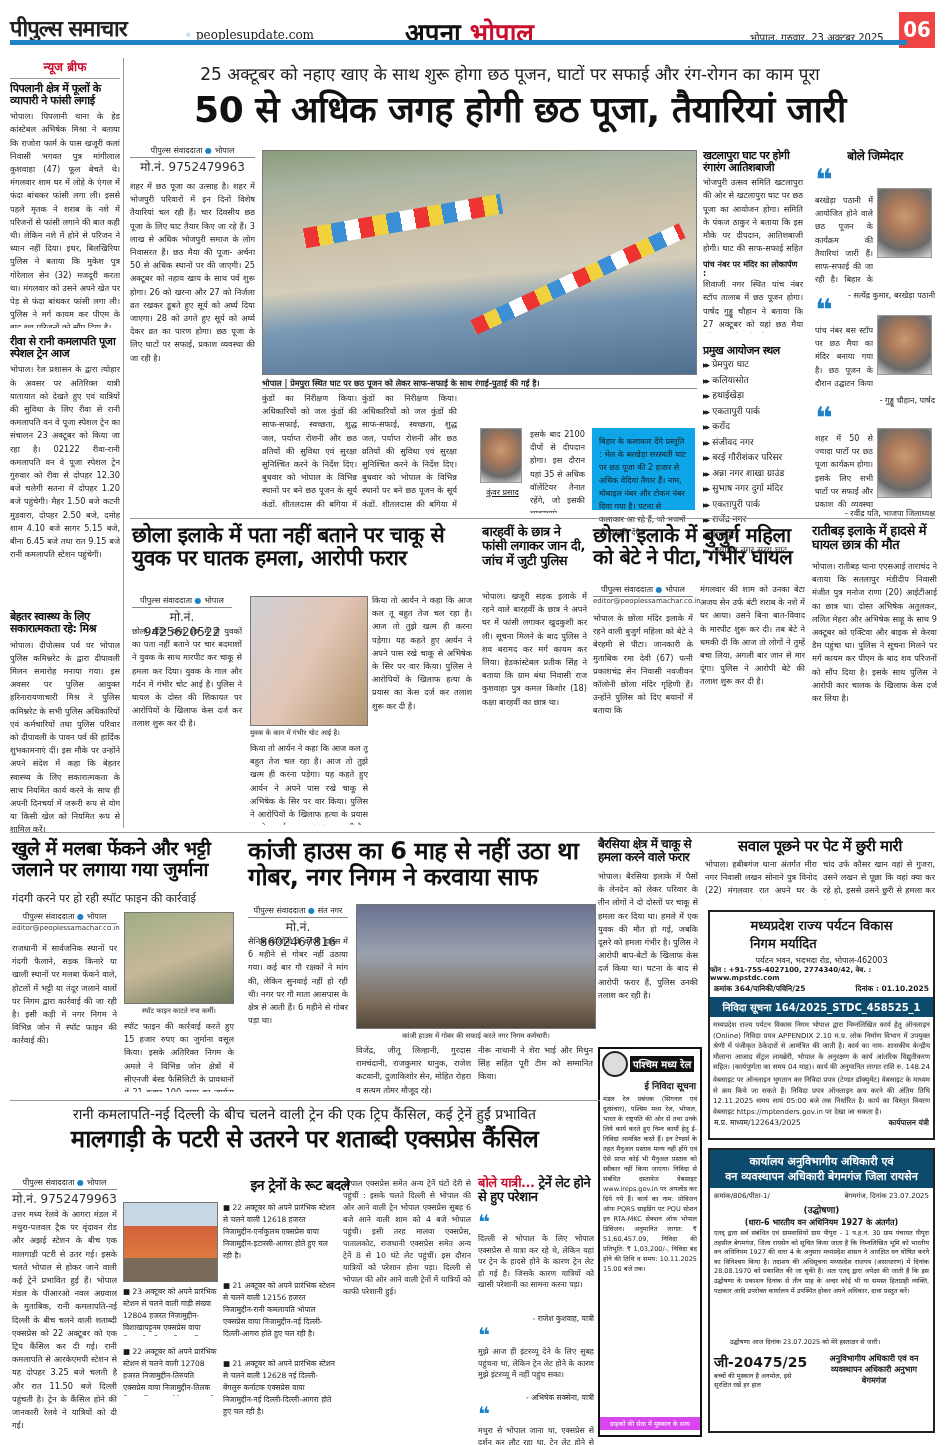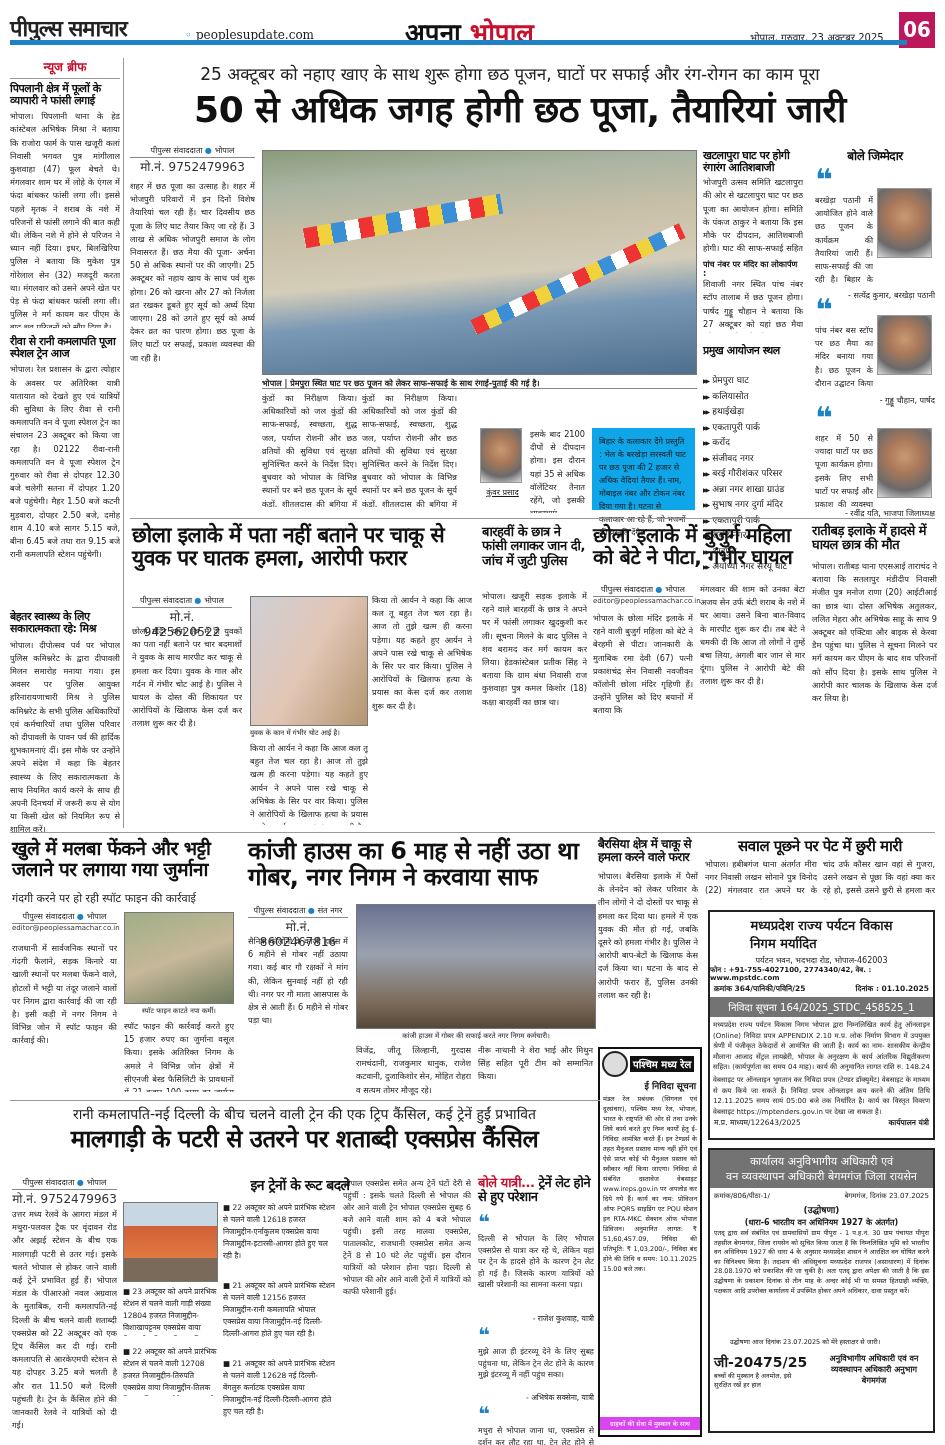--- a/index.html
+++ b/index.html
@@ -4,33 +4,33 @@
 <style>
 *{box-sizing:border-box;margin:0;padding:0}
 body{width:945px;height:1445px;background:#fff;font-family:"DejaVu Sans",sans-serif;color:#1a1a1a;position:relative;overflow:hidden}
 .abs{position:absolute}
 .masthead{left:10px;top:8px;width:925px;height:38px}
 .logo{left:0;top:4px;font-size:22px;font-weight:bold;color:#222;letter-spacing:-1px}
 .site{left:175px;top:20px;font-size:12px;font-family:"DejaVu Serif",serif}
 .section-title{left:395px;top:6px;font-size:26px;font-weight:bold;color:#111}
 .section-title .red{color:#c8102e}
 .dateline{left:740px;top:22px;font-size:10px}
-.pageno{right:0;top:4px;width:36px;height:36px;background:#be185d;color:#fff;font-size:22px;font-weight:bold;text-align:center;line-height:36px;font-family:"DejaVu Sans Condensed","DejaVu Sans",sans-serif}
+.pageno{right:0;top:4px;width:36px;height:36px;background:#ef4444;color:#fff;font-size:22px;font-weight:bold;text-align:center;line-height:36px;font-family:"DejaVu Sans Condensed","DejaVu Sans",sans-serif}
 .bluebar{left:10px;top:40px;width:897px;height:5px;background:#1e82c4}
 .col-text{font-size:8.2px;line-height:13.2px;text-align:justify;color:#222;overflow:hidden}
 .hl{font-weight:bold;color:#111;line-height:1.1;letter-spacing:-0.5px}
 .byline{font-size:8px;text-align:center;border-bottom:1px solid #888;padding-bottom:2px}
 .byline .b{color:#1e82c4}
 .mob{font-size:12px;text-align:center;color:#333}
 .photo{background:linear-gradient(160deg,#7a8a78,#b7b09a 40%,#8fa4b8 70%,#5d7896);border:1px solid #777}
 .caption{font-size:8px;font-weight:bold;color:#222;border-bottom:1px solid #888}
 .quote-mark{color:#1e82c4;font-size:30px;font-weight:bold;line-height:20px}
 .face{background:radial-gradient(circle at 50% 40%,#c89a72 0,#a9785a 35%,#6a6a6a 70%,#ddd 100%);border:1px solid #999}
 .ad{border:2px solid #222;background:#fff}
-.blackhead{background:#737373;color:#fff;text-align:center;font-weight:normal}
+.blackhead{background:#0c4a6e;color:#fff;text-align:center;font-weight:bold}
 .vline{width:1px;background:#999}
 .hline{height:1px;background:#999}
 .list-item{font-size:9px;line-height:14.5px}
 .list-item:before{content:"\25B6\25B6 ";font-size:6px;letter-spacing:-2px;margin-right:4px}
 </style>
 </head>
 <body>
 
 <div class="abs masthead">
   <div class="abs logo">पीपुल्स समाचार</div>
@@ -73,21 +73,21 @@
 <div class="abs" style="left:592px;top:428px;width:103px;height:82px;background:#0ea5e9;padding:7px;font-size:8px;line-height:13px">बिहार के कलाकार देंगे प्रस्तुति : भेल के बरखेड़ा सरस्वती घाट पर छठ पूजा की 2 हजार से अधिक वेदियां तैयार हैं। नाम, मोबाइल नंबर और टोकन नंबर दिया गया है। पटना से कलाकार आ रहे हैं, जो भजनों की प्रस्तुति देंगे।</div>
 
 <div class="abs" style="left:703px;top:150px;width:100px">
   <div class="hl" style="font-size:11px">खटलापुरा घाट पर होगी रंगारंग आतिशबाजी</div>
   <div class="col-text" style="height:80px;margin-top:2px">भोजपुरी उत्सव समिति खटलापुरा की ओर से खटलापुरा घाट पर छठ पूजा का आयोजन होगा। समिति के पंकज ठाकुर ने बताया कि इस मौके पर दीपदान, आतिशबाजी होगी। घाट की साफ-सफाई सहित सभी जरूरी तैयारियां की जा रही हैं।</div>
   <div style="font-size:8px;font-weight:bold;margin-top:2px">पांच नंबर पर मंदिर का लोकार्पण :</div>
   <div class="col-text" style="height:55px">शिवाजी नगर स्थित पांच नंबर स्टॉप तालाब में छठ पूजन होगा। पार्षद गुड्डू चौहान ने बताया कि 27 अक्टूबर को यहां छठ मैया मंदिर का लोकार्पण किया जाएगा।</div>
 </div>
 
 <div class="abs" style="left:703px;top:345px;width:110px">
-  <div class="hl" style="font-size:11px;margin-bottom:16px">प्रमुख आयोजन स्थल</div>
+  <div class="hl" style="font-size:11px;margin-bottom:0">प्रमुख आयोजन स्थल</div>
   <div class="list-item">प्रेमपुरा घाट</div>
   <div class="list-item">कलियासोत</div>
   <div class="list-item">हथाईखेड़ा</div>
   <div class="list-item">एकतापुरी पार्क</div>
   <div class="list-item">करोंद</div>
   <div class="list-item">संजीवद नगर</div>
   <div class="list-item">बरई गौरीशंकर परिसर</div>
   <div class="list-item">अन्ना नगर शाखा ग्राउंड</div>
   <div class="list-item">सुभाष नगर दुर्गा मंदिर</div>
   <div class="list-item">एकतापुरी पार्क</div>

